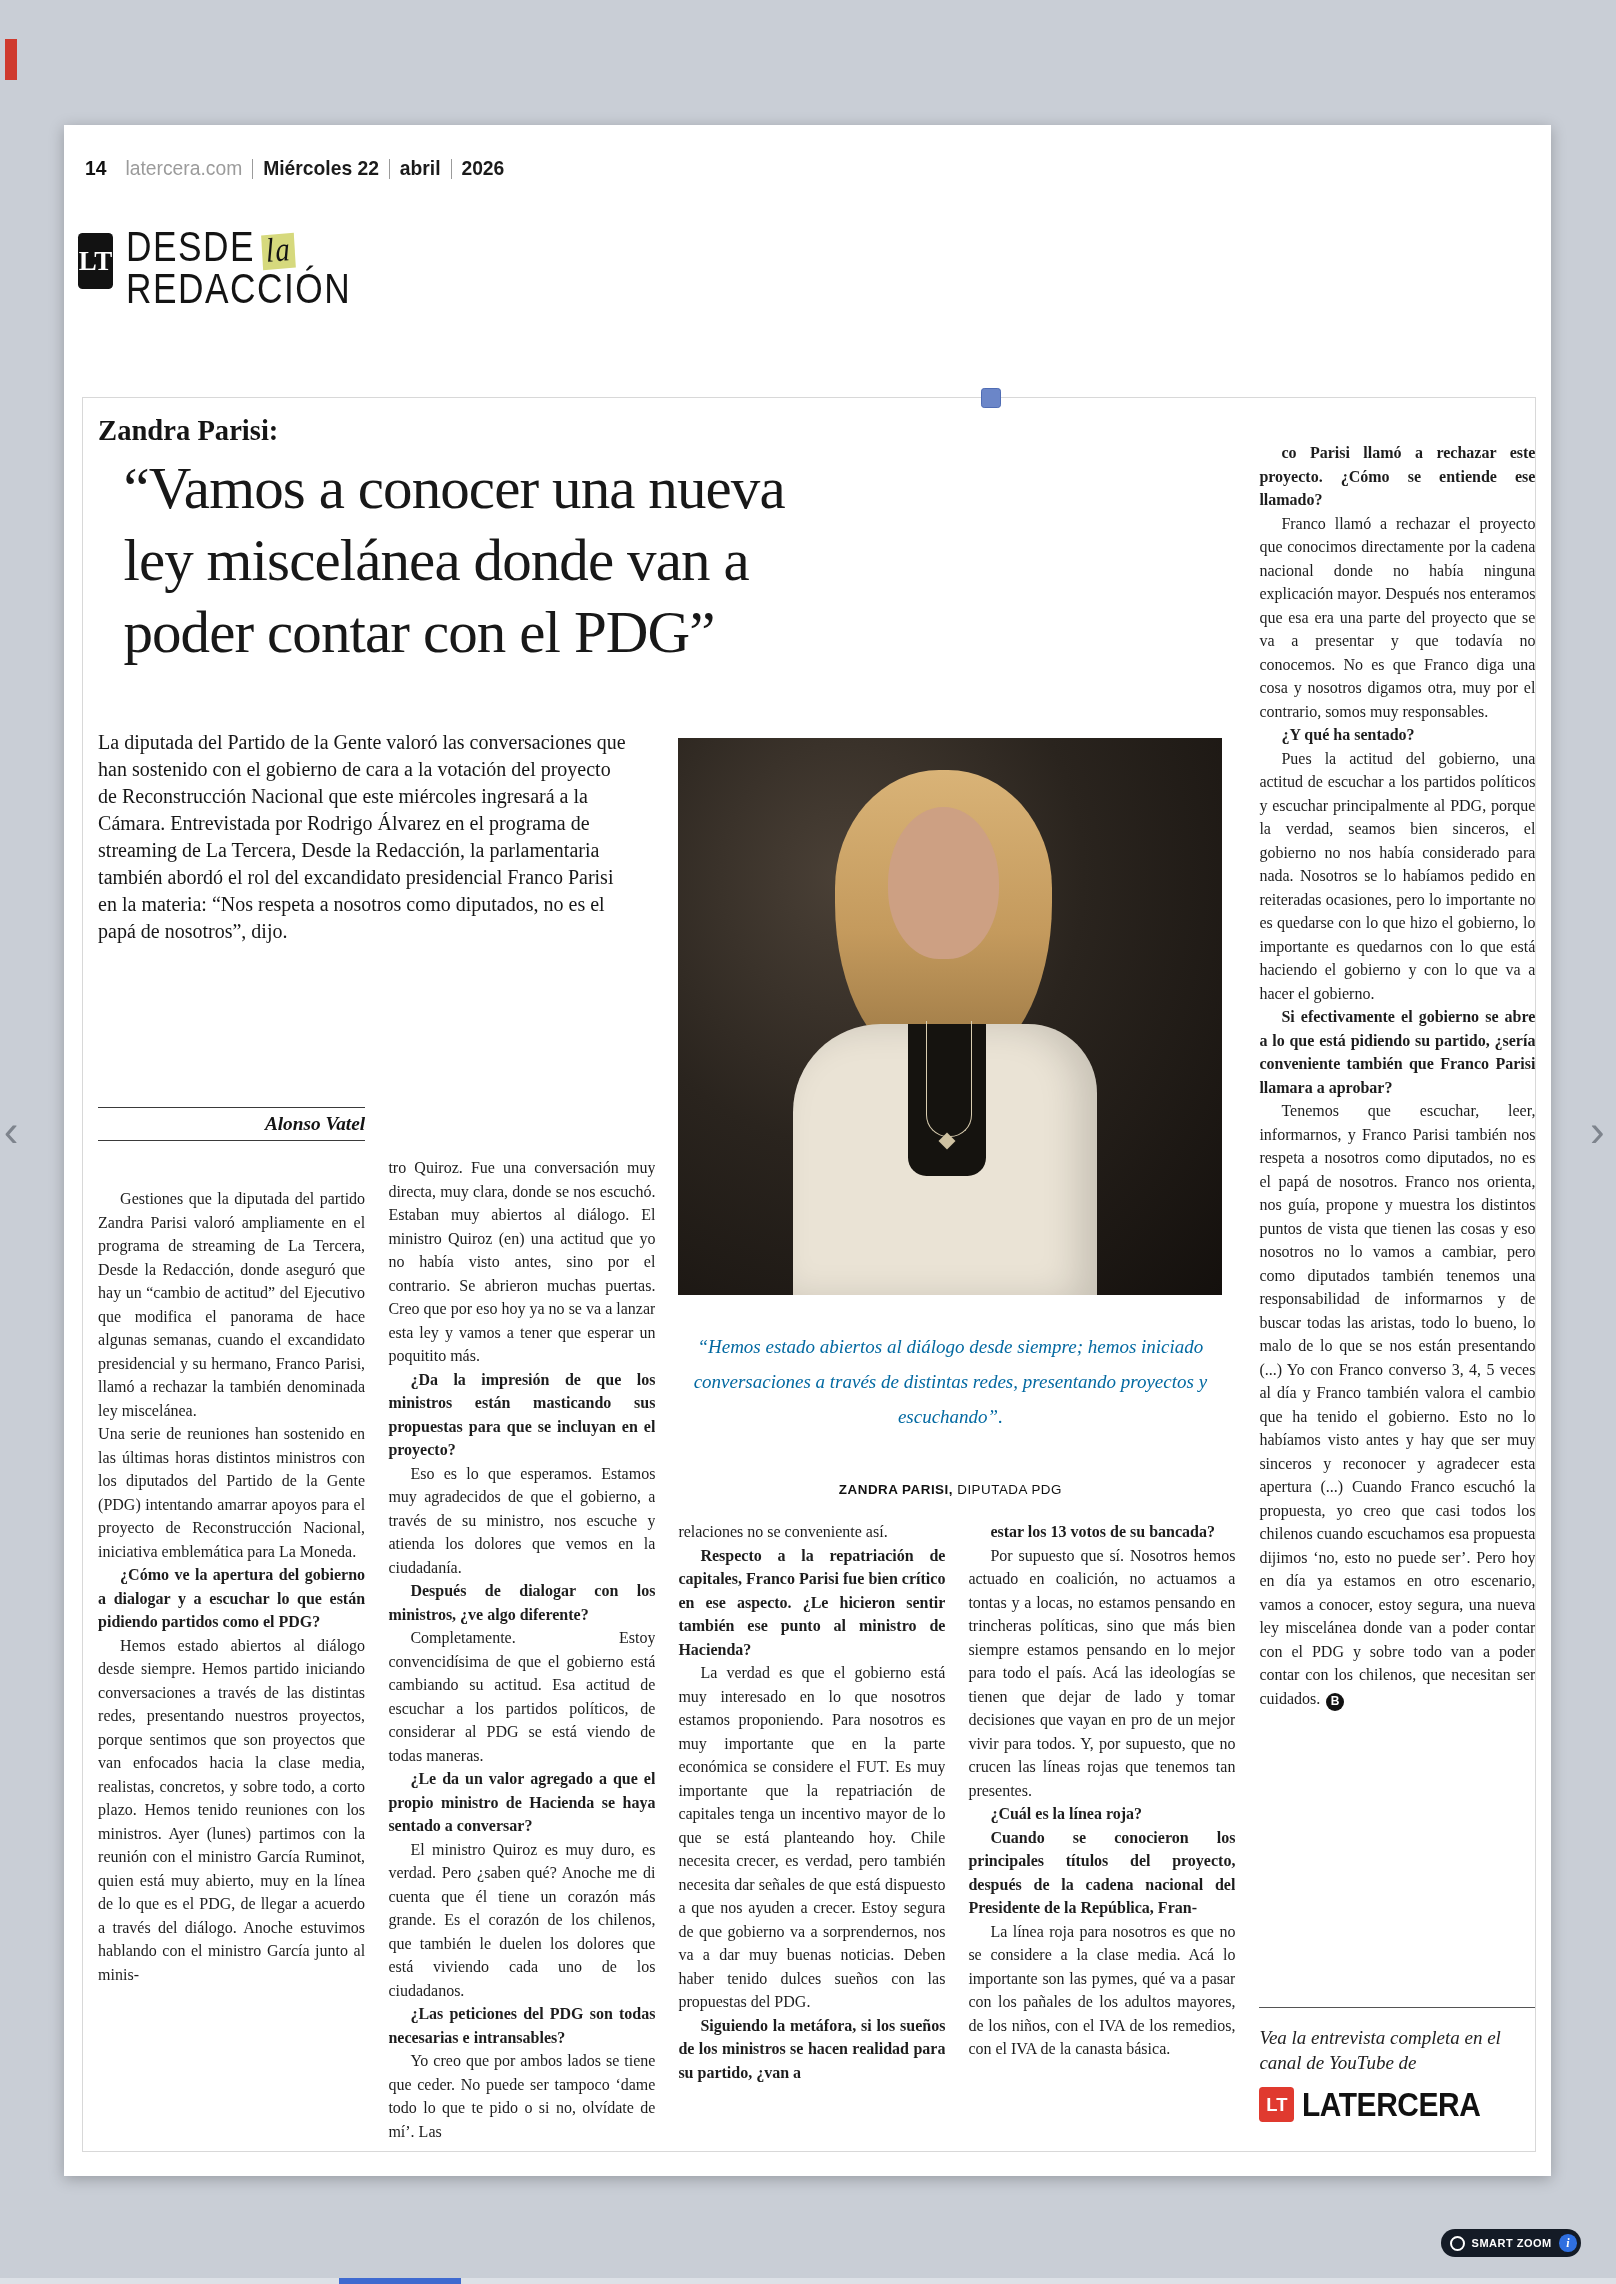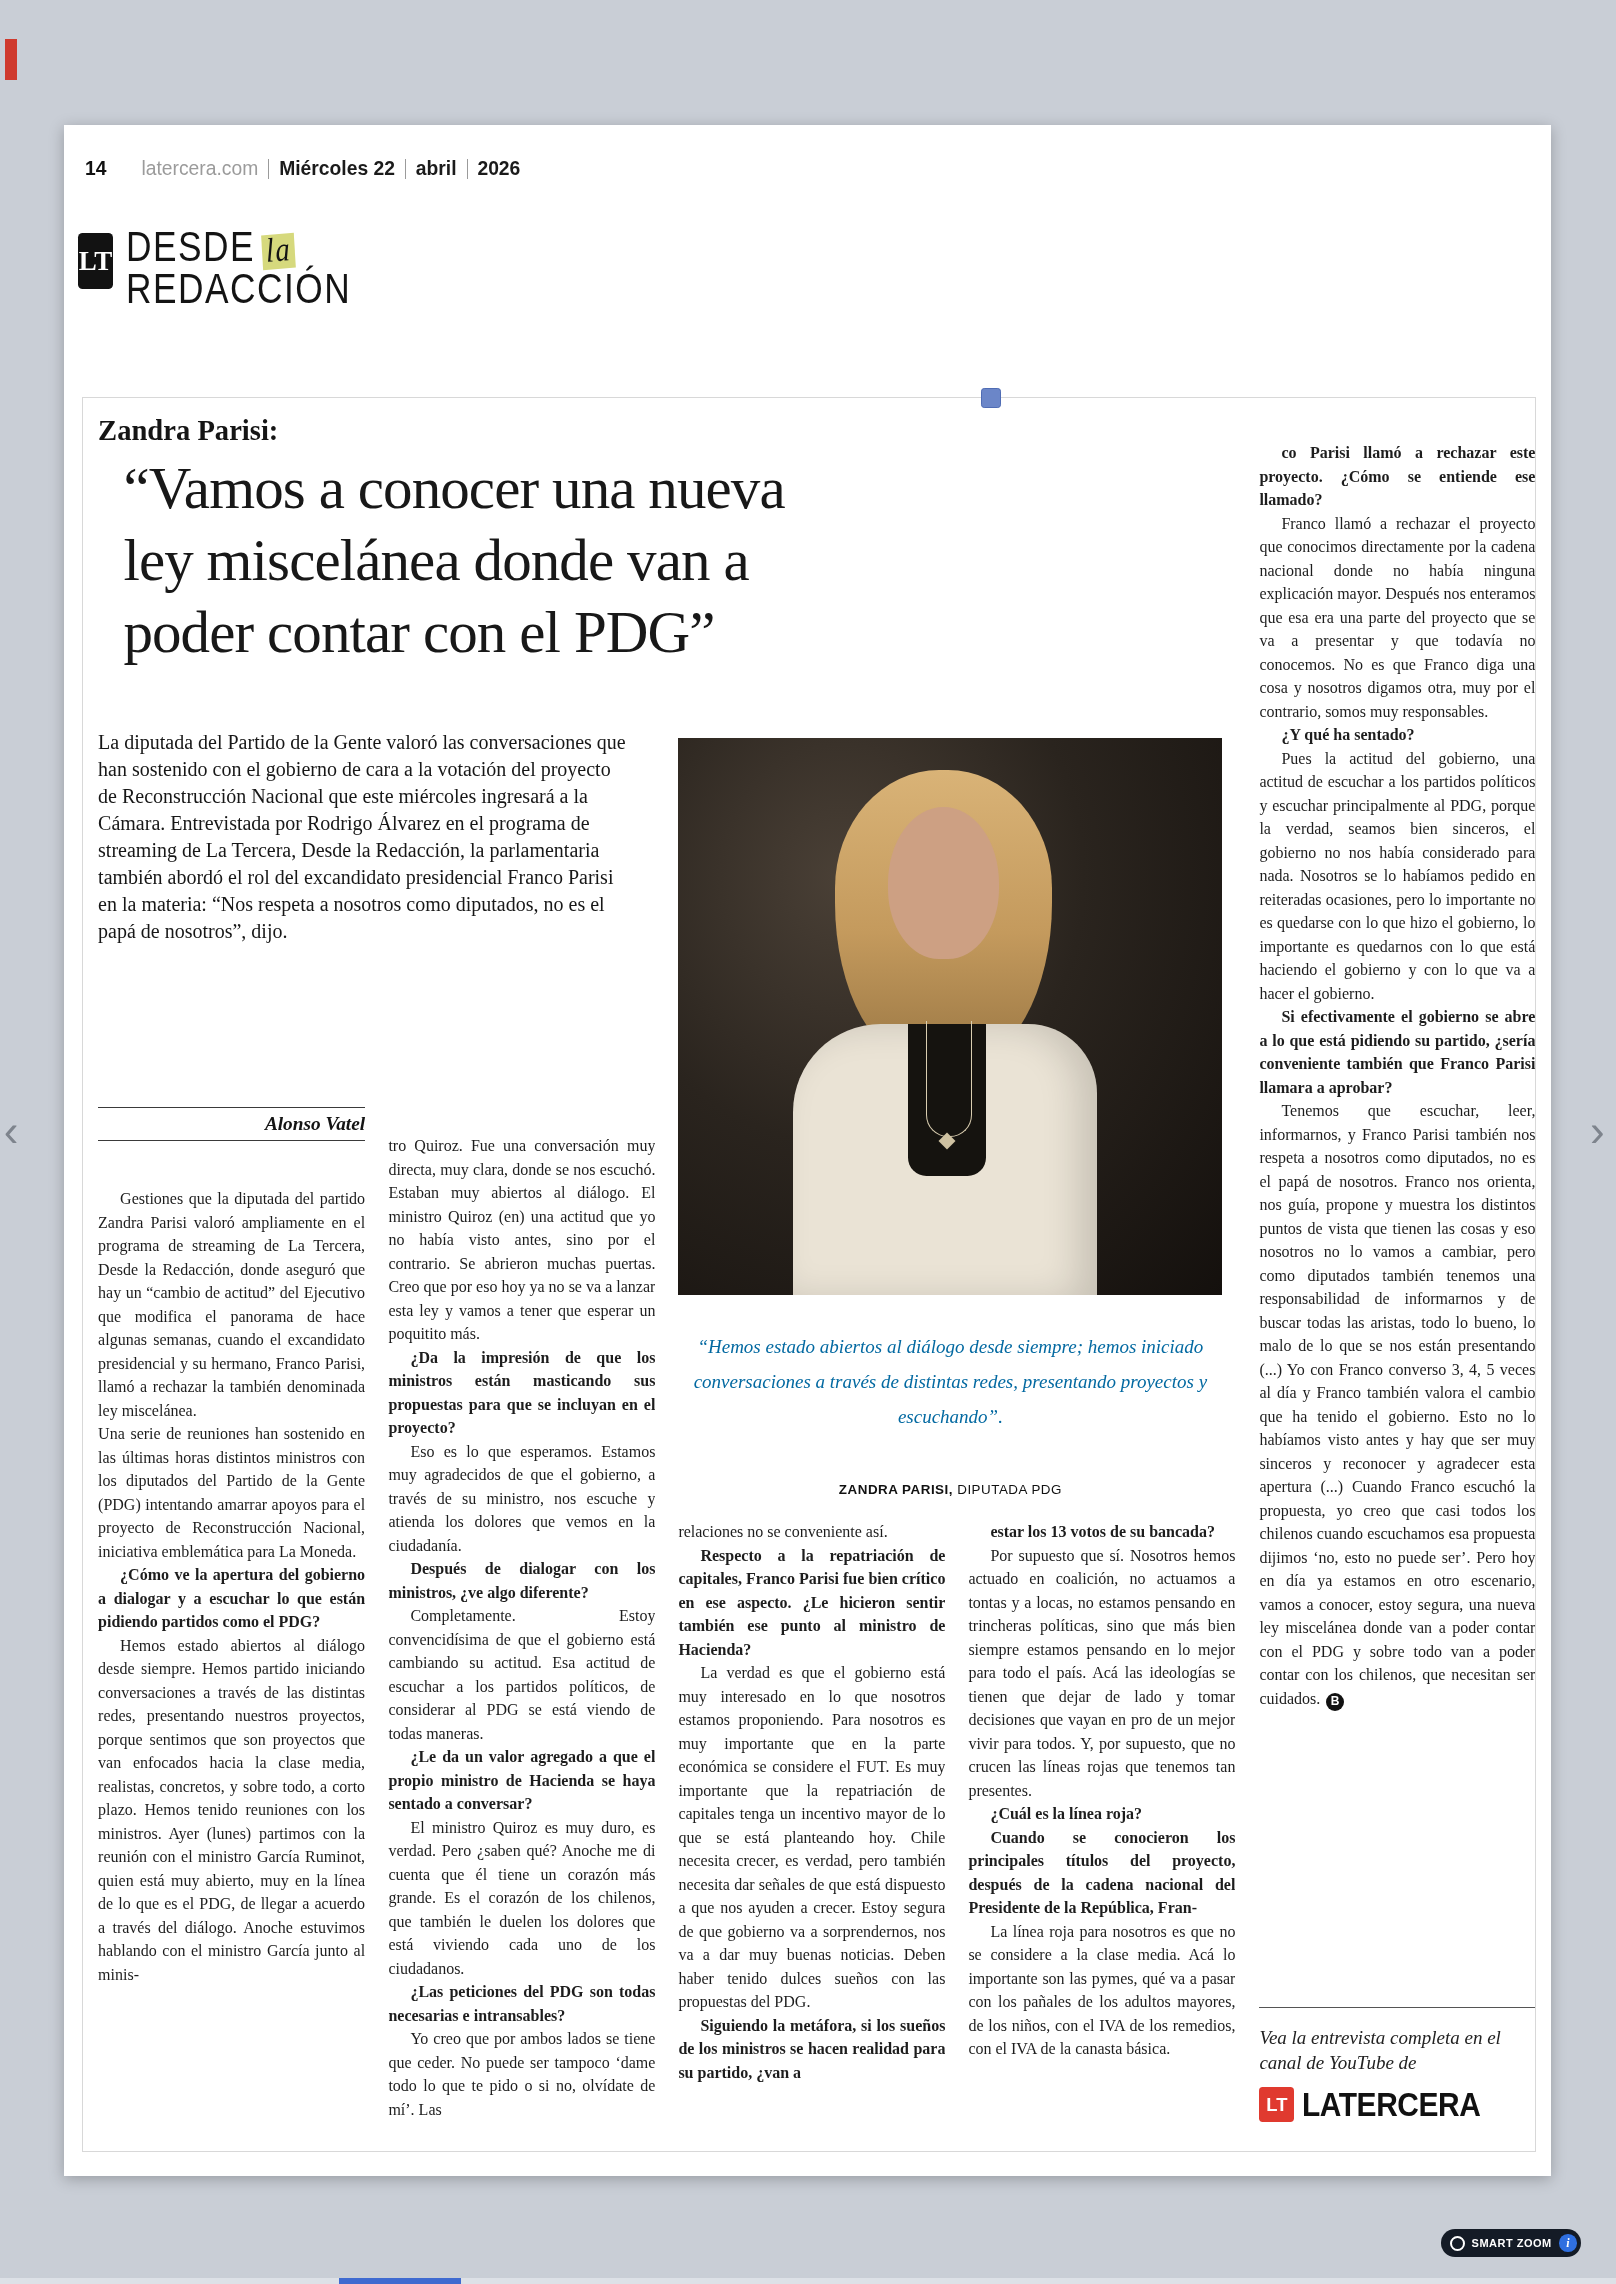--- a/index.html
+++ b/index.html
@@ -9,21 +9,21 @@
   }
   .page{
     position:absolute;left:64px;top:125px;width:1487px;height:2051px;
     background:#ffffff;box-shadow:0 2.8px 14px rgba(0,0,0,.25);
   }
   
   .pageheader{
     position:absolute;left:21px;top:33px;display:flex;align-items:center;
     font-family:"Liberation Sans",sans-serif;font-size:19.3px;line-height:21px;
   }
-  .pageheader .num{font-weight:700;color:#111;margin-right:35px;}
+  .pageheader .num{font-weight:700;color:#111;margin-right:19px;}
   .pageheader .site{color:#9b9b9b;font-weight:400;}
   .pageheader .sep{display:inline-block;width:0.9px;height:20px;background:#9b9b9b;margin:0 10px;}
   .pageheader .datepart{font-weight:700;color:#1b1b1b;}
   
   .sectionlogo{position:absolute;left:14px;top:102px;display:flex;align-items:flex-start;}
   .ltbox{
     width:35px;height:56px;background:#121212;border-radius:4.6px;color:#fff;
     display:flex;align-items:center;justify-content:center;
     font-family:"Liberation Serif",serif;font-weight:700;font-size:27px;margin-top:6.4px;
   }
@@ -47,21 +47,21 @@
   .byline{position:absolute;left:14.7px;top:709px;width:267px;}
   .byline .rule-top{border-top:1.8px solid #3a3a3a;}
   .byline .name{font-size:19.3px;font-weight:700;font-style:italic;padding:4.6px 0 5.5px 0.9px;color:#141414;text-align:right;}
   .byline .rule-bot{border-top:0.9px solid #3a3a3a;}
   
   .col{position:absolute;overflow:hidden;font-size:16px;line-height:23.5px;color:#1d1d1d;}
   .col .par{margin:0;text-indent:22px;text-align:justify;}
   .col .t-q{font-weight:700;}
   .col .t-cont{text-indent:0;}
   .c1{left:14.7px;  top:789px;width:267px;height:949px;}
-  .c2{left:305px; top:736px;width:267px;height:1002px;}
+  .c2{left:305px; top:758px;width:267px;height:1002px;}
   .c3{left:595px;top:1122px;width:267px;height:617px;}
   .c4{left:885px;top:1122px;width:267px;height:617px;}
   .c5{left:1176px;top:43px;  width:276px;height:1562px;}
   .endmark{display:inline-flex;align-items:center;justify-content:center;text-indent:0;
     width:18.4px;height:18.4px;border-radius:50%;background:#111;color:#fff;
     font-family:"Liberation Sans",sans-serif;font-size:12px;font-weight:700;margin-left:5.5px;vertical-align:-1.8px;}
   
   .photo{position:absolute;left:595px;top:340px;width:544px;height:557px;overflow:hidden;
     background:radial-gradient(ellipse at 30% 25%, #4a4036 0%, #2a241e 45%, #14100d 100%);}
   .hair{position:absolute;left:157px;top:32px;width:217px;height:295px;

